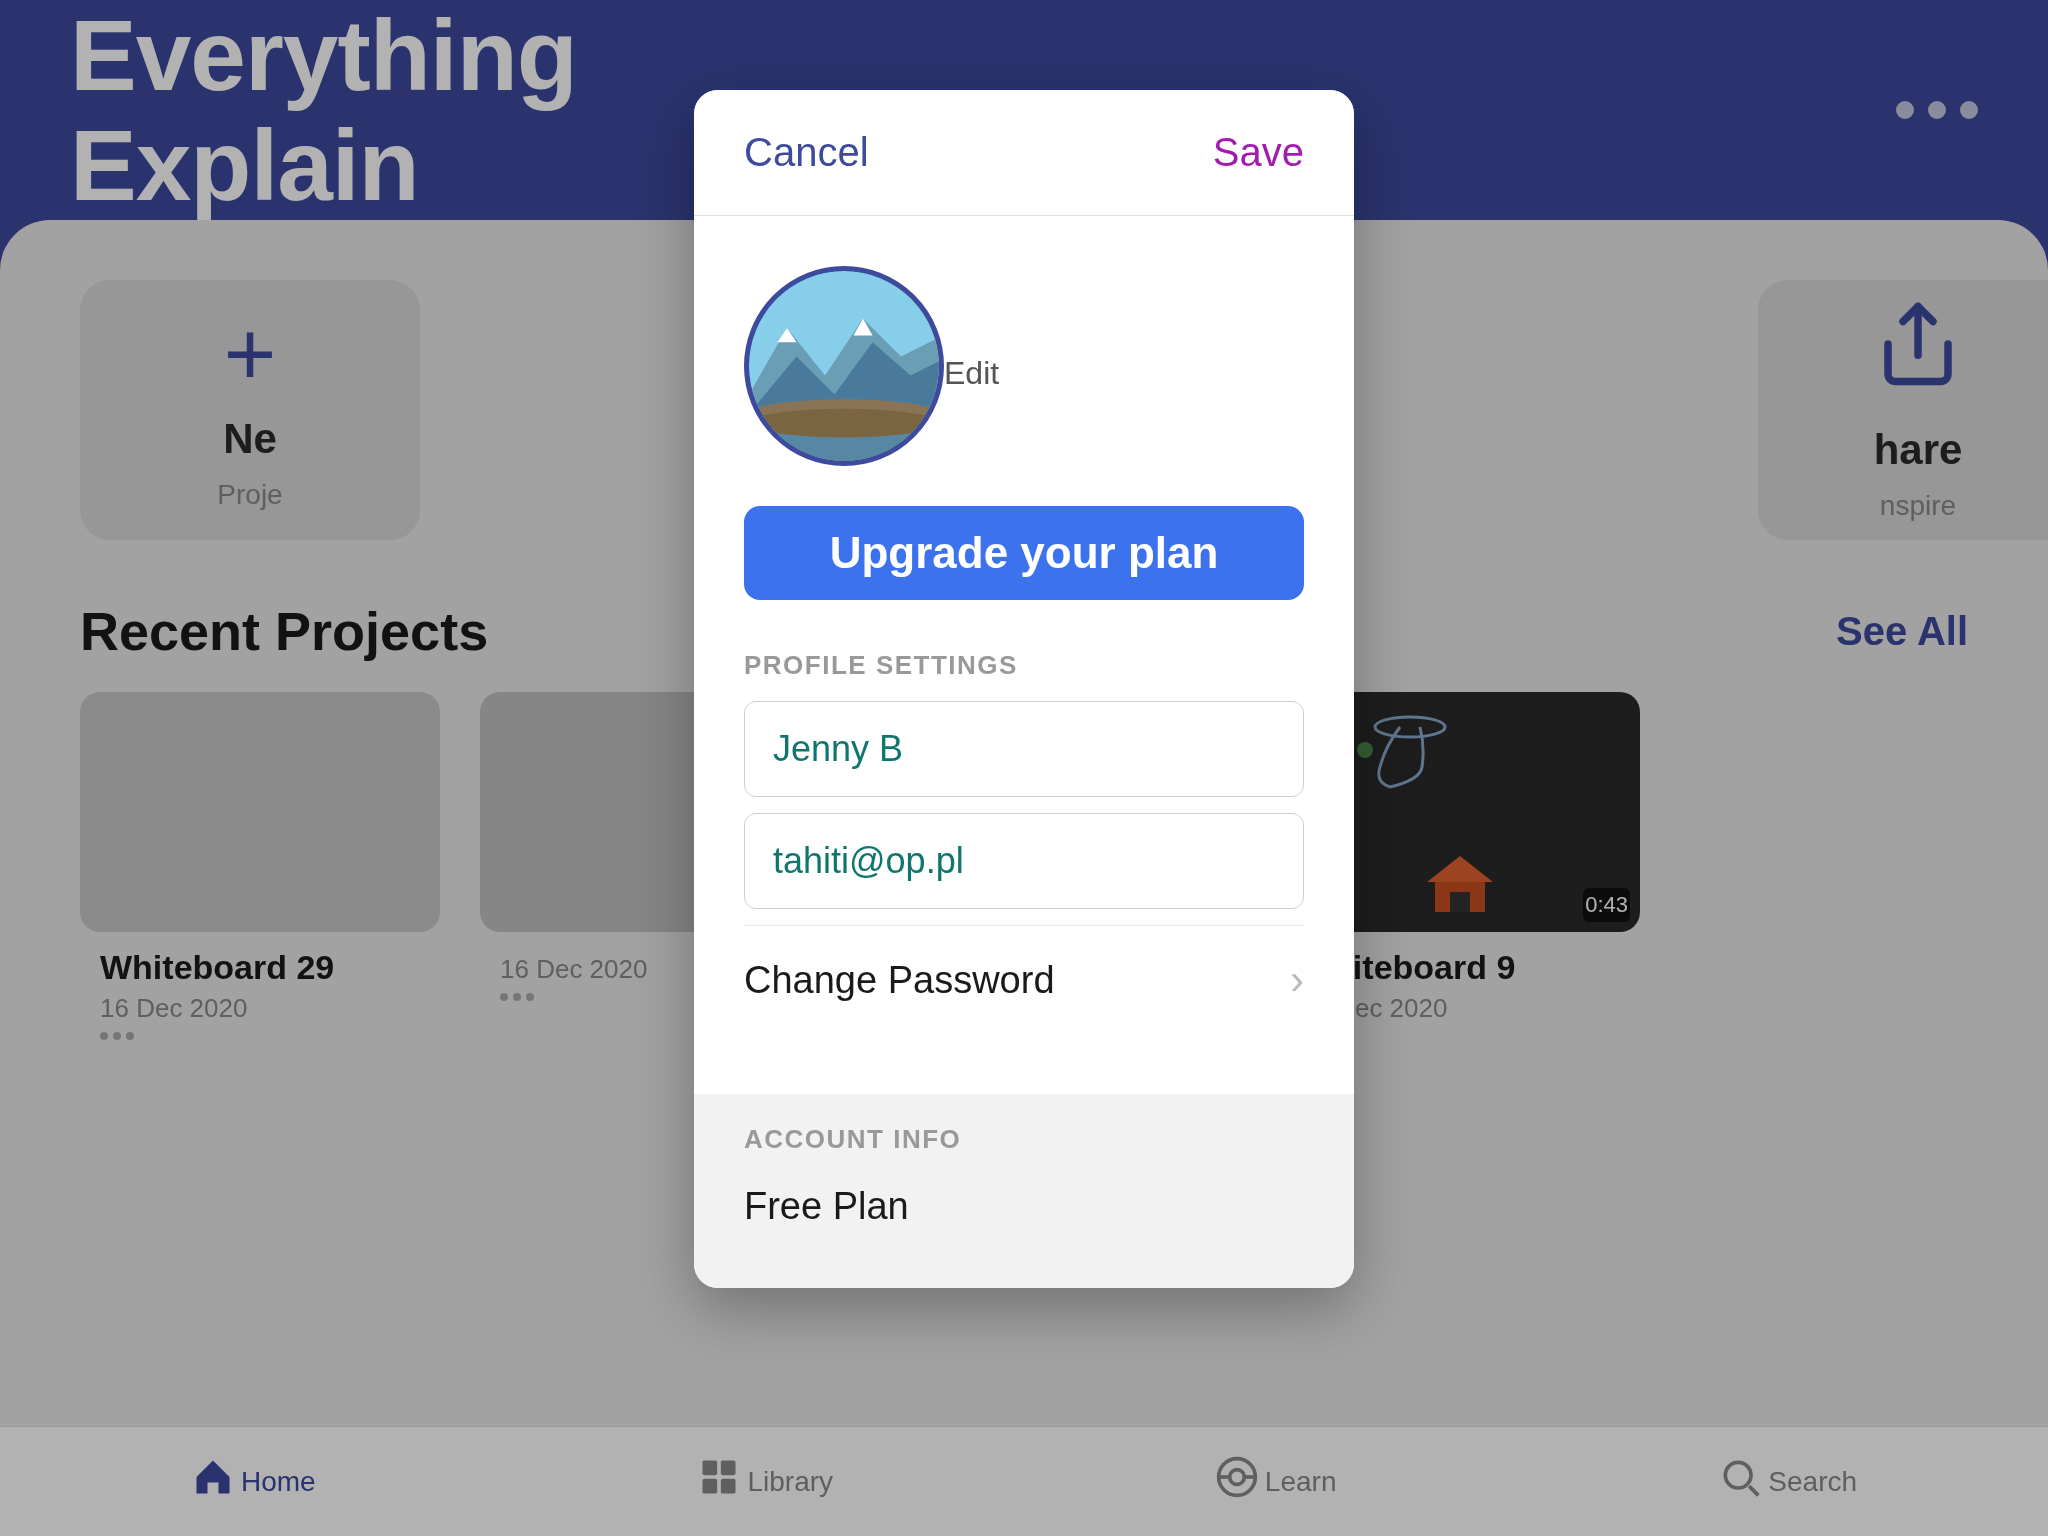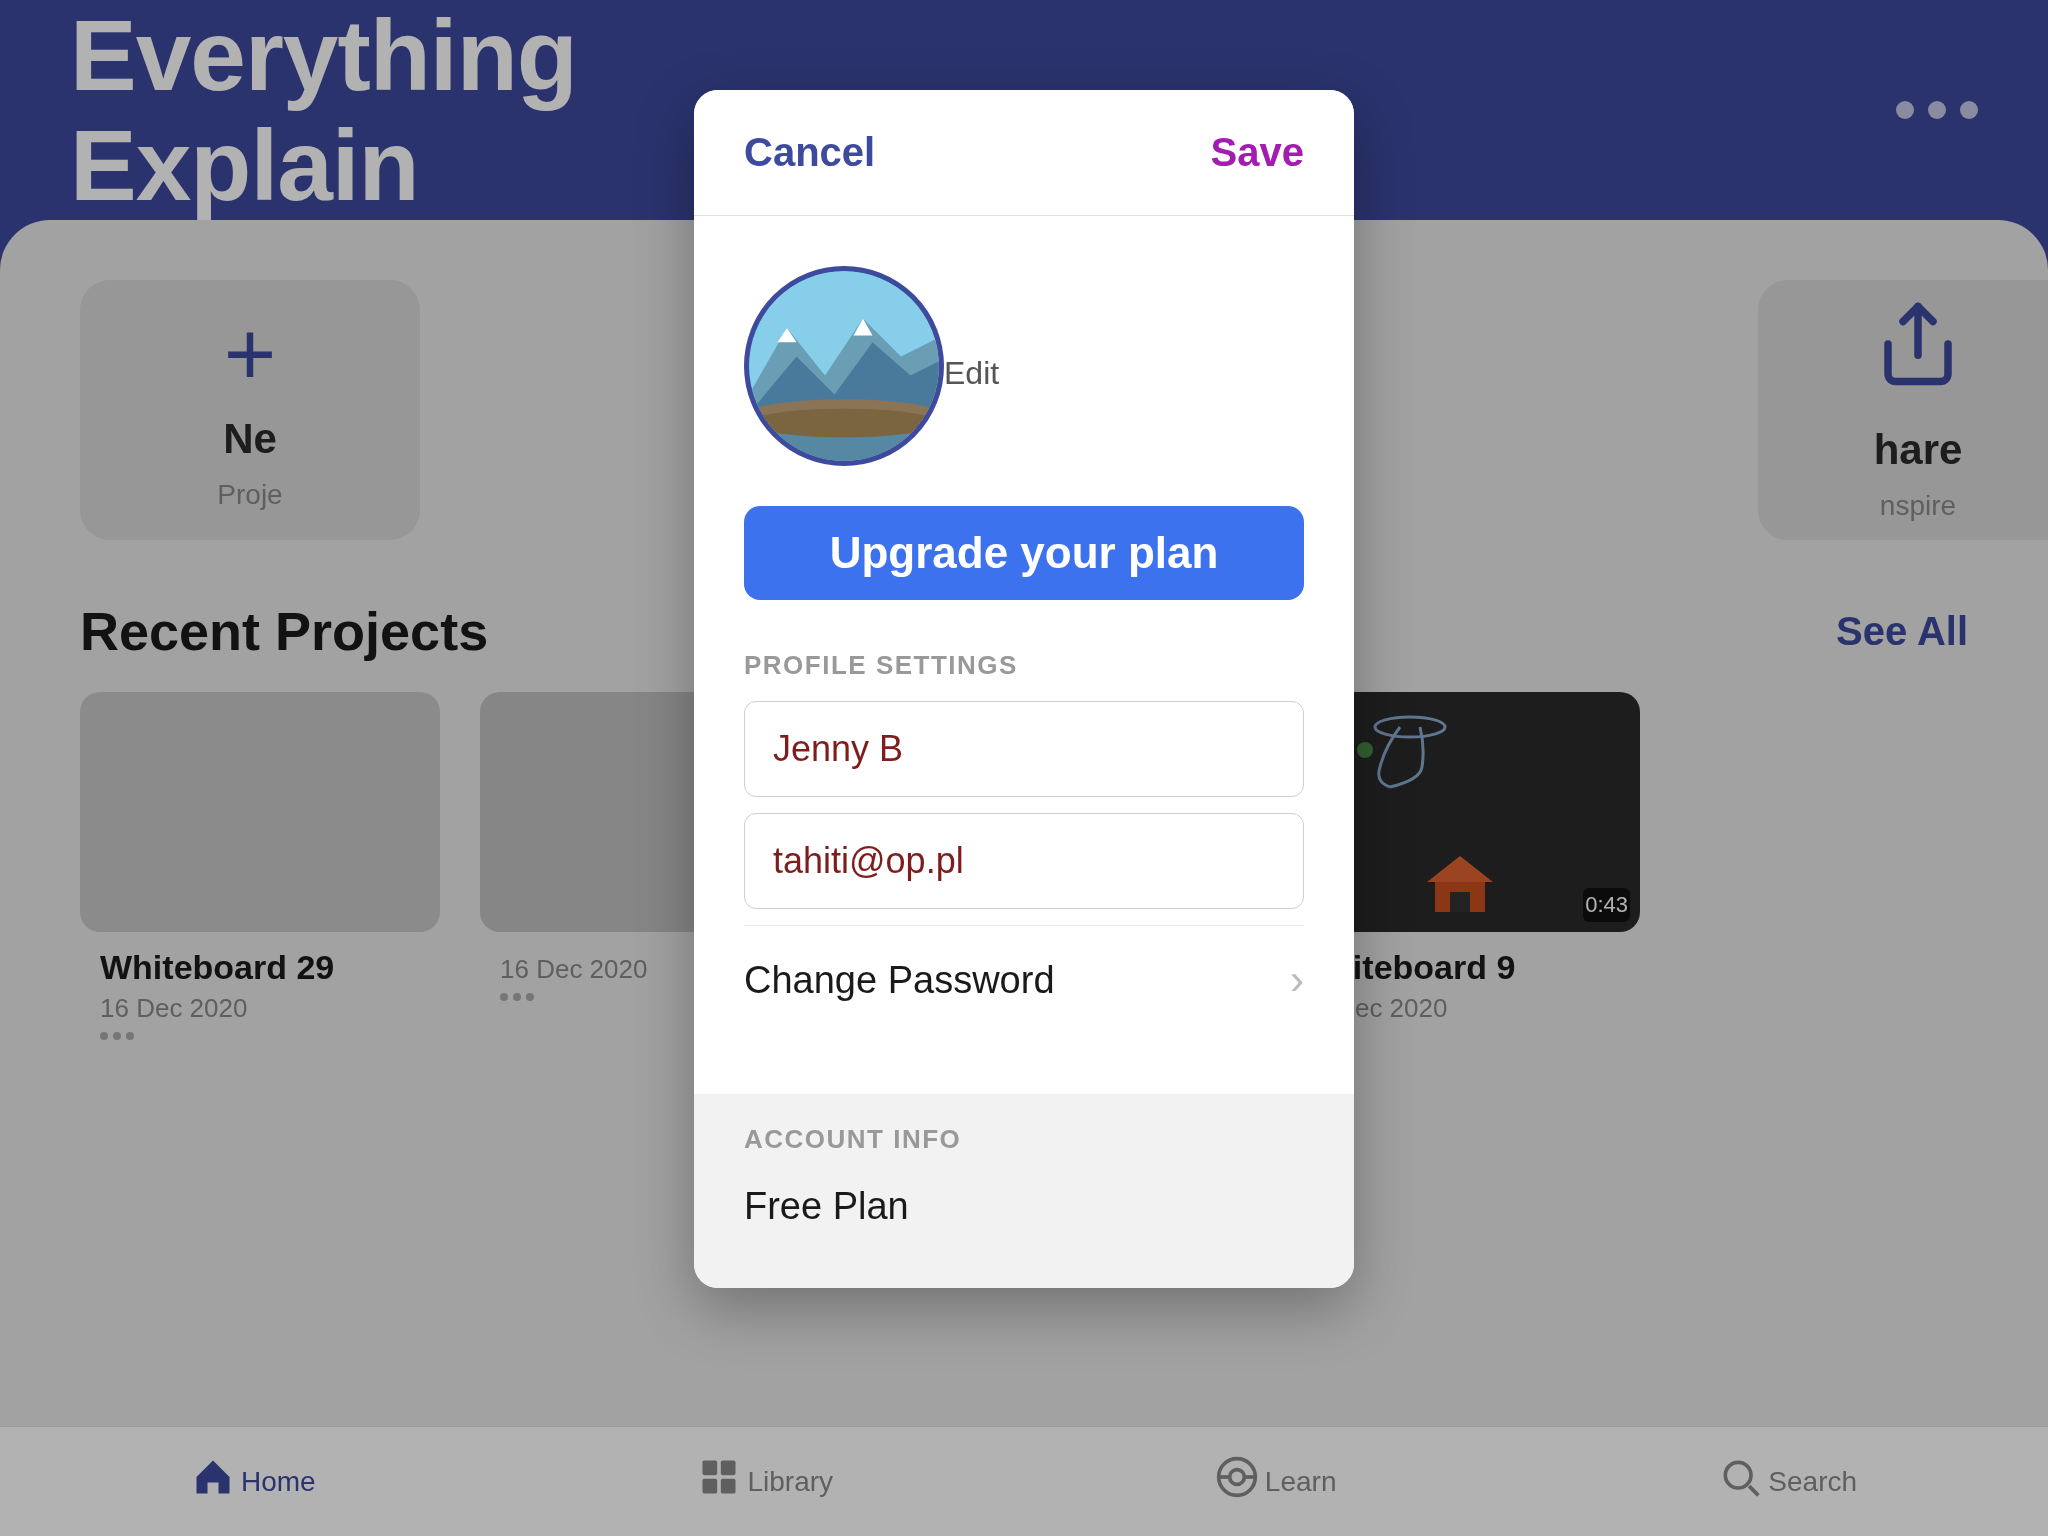--- a/index.html
+++ b/index.html
@@ -254,21 +254,20 @@
       box-shadow: 0 20px 60px rgba(0,0,0,0.3);
     }
 
     
     .modal-header {
       background: white;
       display: flex;
       justify-content: space-between;
       padding: 40px 50px;
       border-bottom: 1px solid #e0e0e0;
-      font-weight: bold;
     }
 
     .modal-cancel {
       font-size: 40px;
       color: #3d4a9e;
       cursor: pointer;
     }
 
     .modal-save {
       font-size: 40px;
@@ -333,21 +332,21 @@
       text-transform: uppercase;
       margin-bottom: 20px;
     }
 
     .input-field {
       width: 100%;
       border: 1.5px solid #d0d0d0;
       border-radius: 12px;
       padding: 26px 28px;
       font-size: 36px;
-      color: #7f1d1d;
+      color: #0f766e;
       background: white;
       margin-bottom: 16px;
       outline: none;
     }
 
     
     .change-password-row {
       display: flex;
       justify-content: space-between;
       align-items: center;

